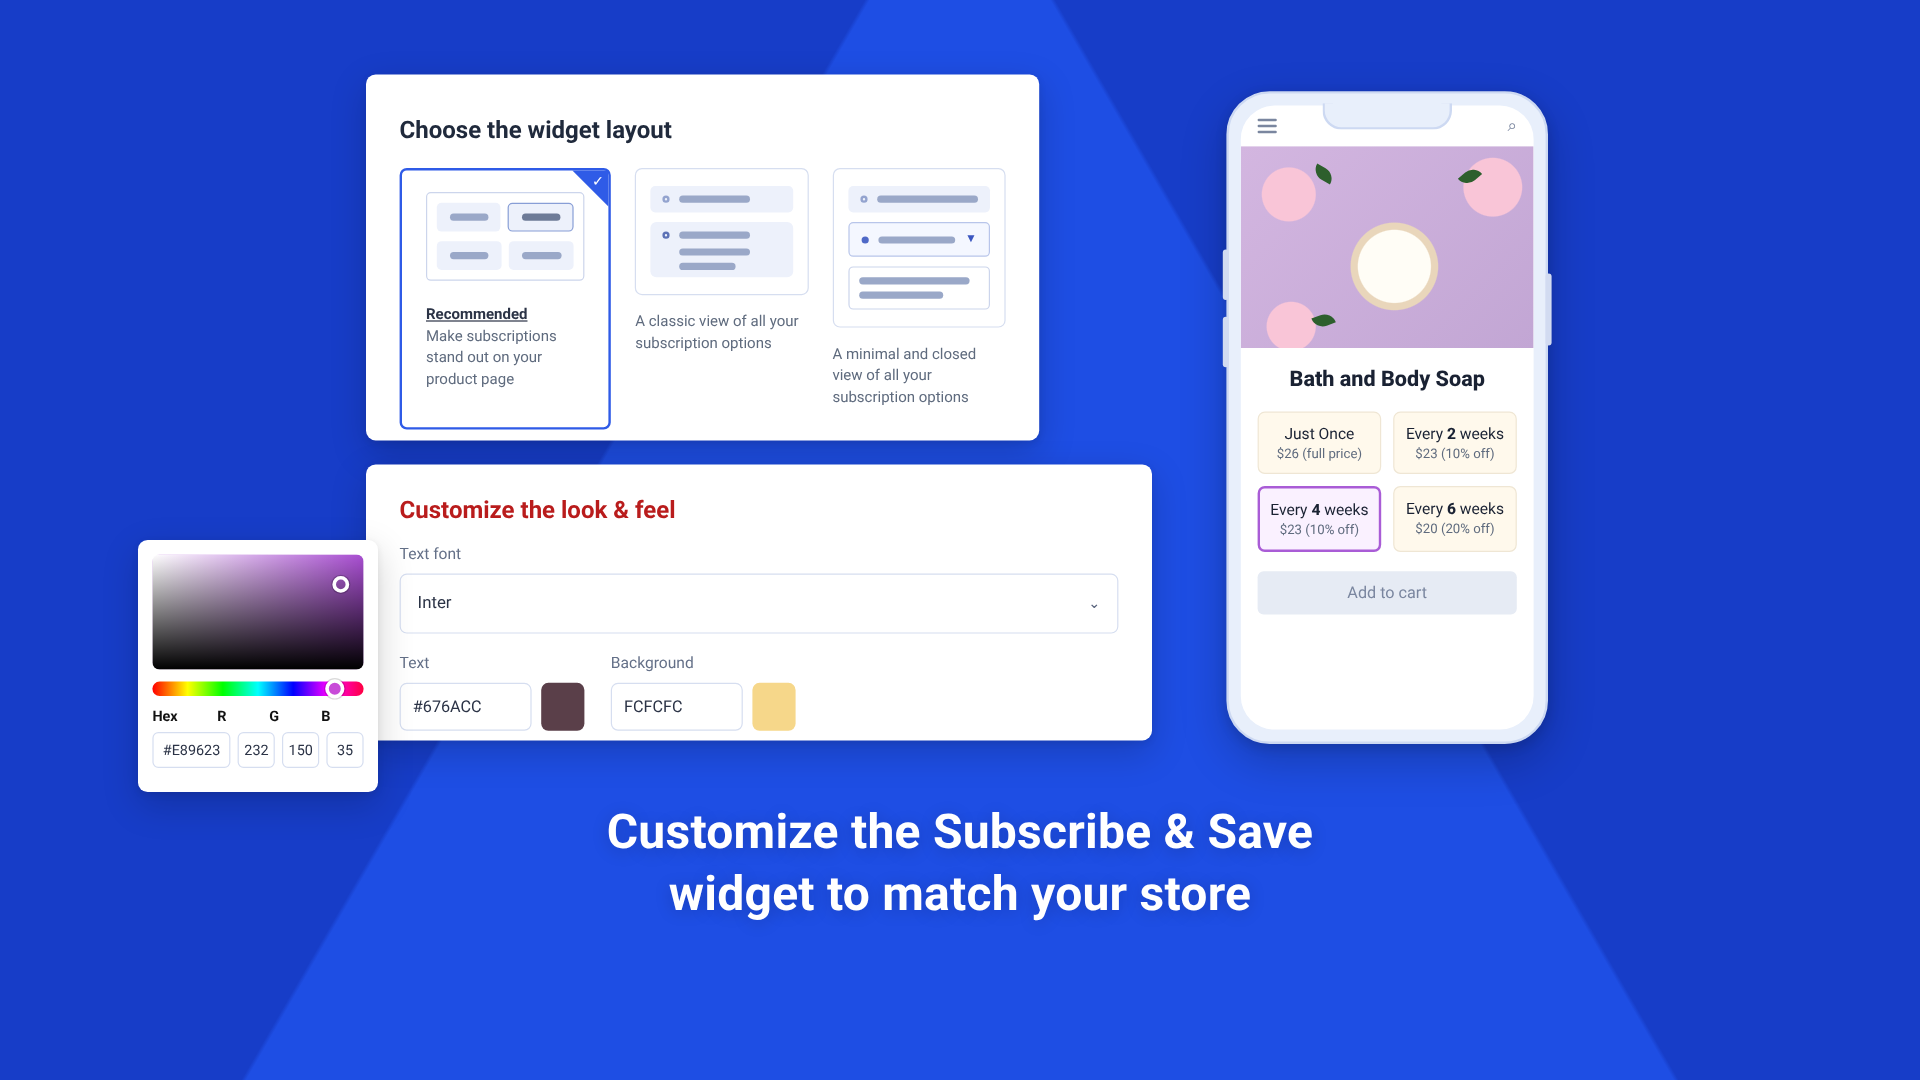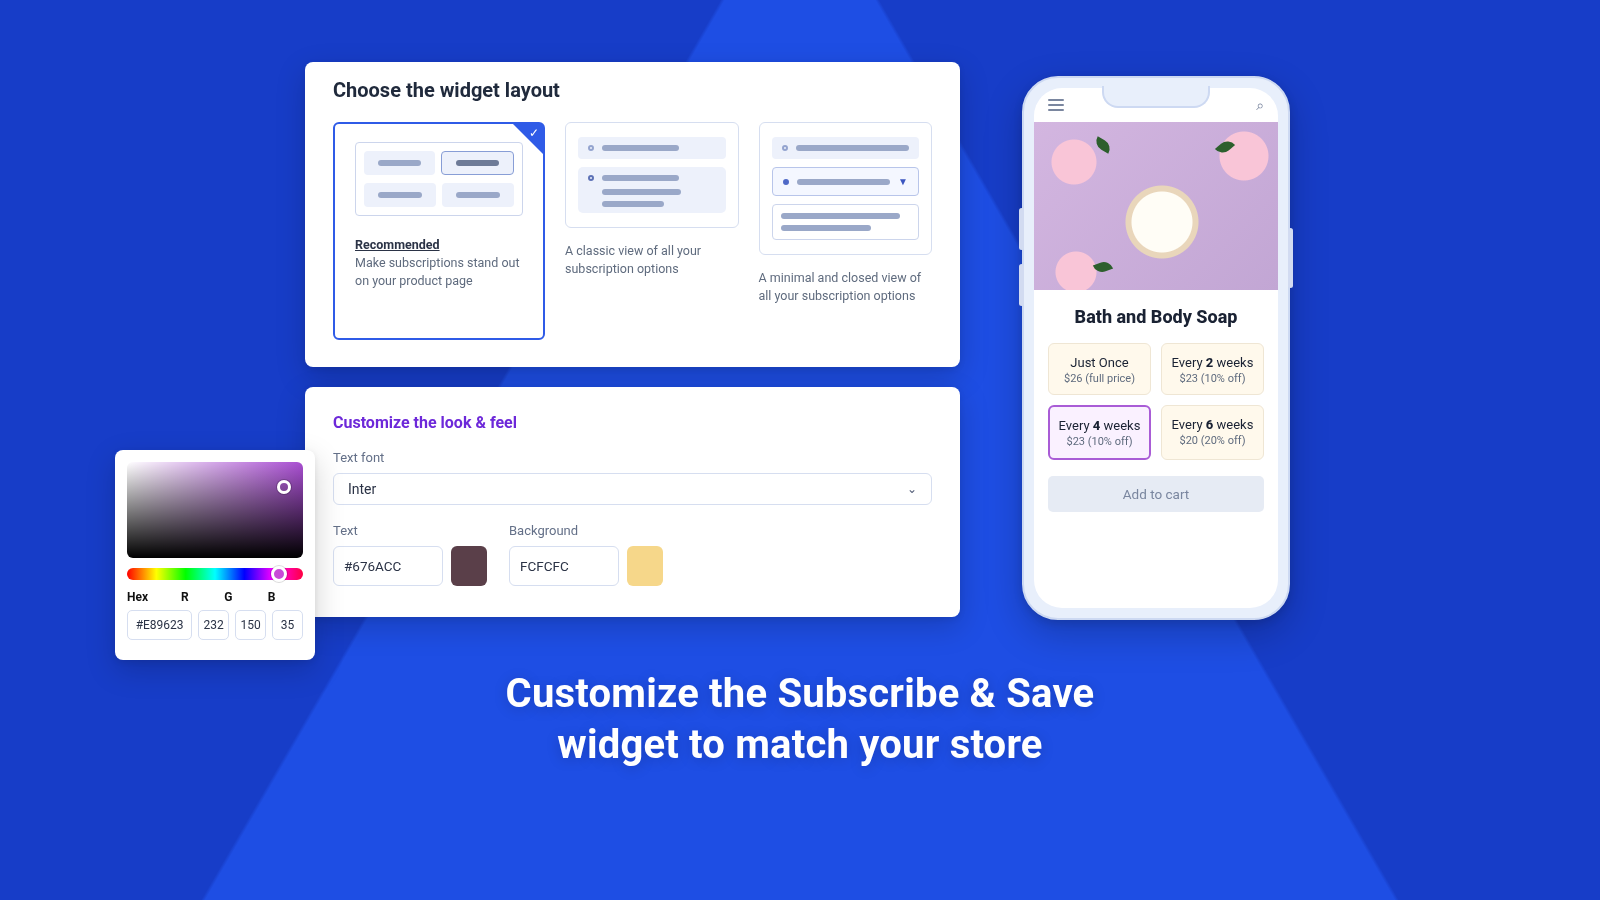--- a/index.html
+++ b/index.html
@@ -14,21 +14,21 @@
   }
 
   .card {
     position: absolute;
     background: #fff;
     border-radius: 8px;
     box-shadow: 0 10px 30px rgba(0,0,0,.18), 0 2px 6px rgba(0,0,0,.08);
   }
 
   
-  #layout-card { left: 305px; top: 62px; width: 655px; height: 305px; padding: 16px 28px; }
+  #layout-card { left: 305px; top: 62px; width: 561px; height: 305px; padding: 34px 28px; }
   #layout-card h2 { color:#202a3c; font-size: 20px; font-weight: 700; margin-bottom: 20px;}
   .layout-options { display:flex; gap: 20px; align-items:flex-start;}
   .layout-opt { width: 195px; }
   .layout-thumb {
     width:100%; height: auto;
     border: 1px solid #d6def0;
     border-radius: 6px;
     background:#fff;
     position:relative;
     display:flex; flex-direction:column; align-items:stretch;
@@ -53,24 +53,24 @@
   .pill:last-child{margin-bottom:0;}
   .radio { width:6px;height:6px;border:2px solid #94a4cf;border-radius:50%; flex-shrink:0;}
   .bar { height:6px; border-radius:3px; background:#9aa8c8;}
   .tabs { display:flex; gap:6px; margin-bottom:8px;}
   .tab { flex:1; border-radius:4px; background:#edf1fb; display:flex;align-items:center;justify-content:center;height:24px;}
   .tab .bar{width:60%;}
   .tab-active{border:1.5px solid #889ed6;}
 
   
   #look-card { left:305px; top:387px; width: 655px; height: 230px; padding: 26px 28px;}
-  #look-card h2 { color:#6d28d9; font-size: 16px; font-weight: 700; margin-bottom: 18px;}
+  #look-card h2 { color:#b91c1c; font-size: 20px; font-weight: 700; margin-bottom: 18px;}
   .lbl { font-size:13px; color:#647088; margin-bottom:8px; display:block;}
   .select {
-    width:100%; height:32px; border:1px solid #d6def0; border-radius:6px;
+    width:100%; height:50px; border:1px solid #d6def0; border-radius:6px;
     padding: 0 14px; display:flex; align-items:center; justify-content:space-between;
     color:#2b3346; font-size:14px;
   }
   .chev { font-size:12px; color:#55607a;}
   .color-row { display:flex; gap: 22px; margin-top:18px;}
   .color-field { display:flex;flex-direction:column;}
   .color-input { display:flex; gap:8px; align-items:center;}
   .hexbox { width:110px; height:40px; border:1px solid #d6def0; border-radius:6px; padding:0 10px; font-size:13.5px; color:#2b3346; display:flex;align-items:center;}
   .swatch { width:36px; height:40px; border-radius:6px; }
 

